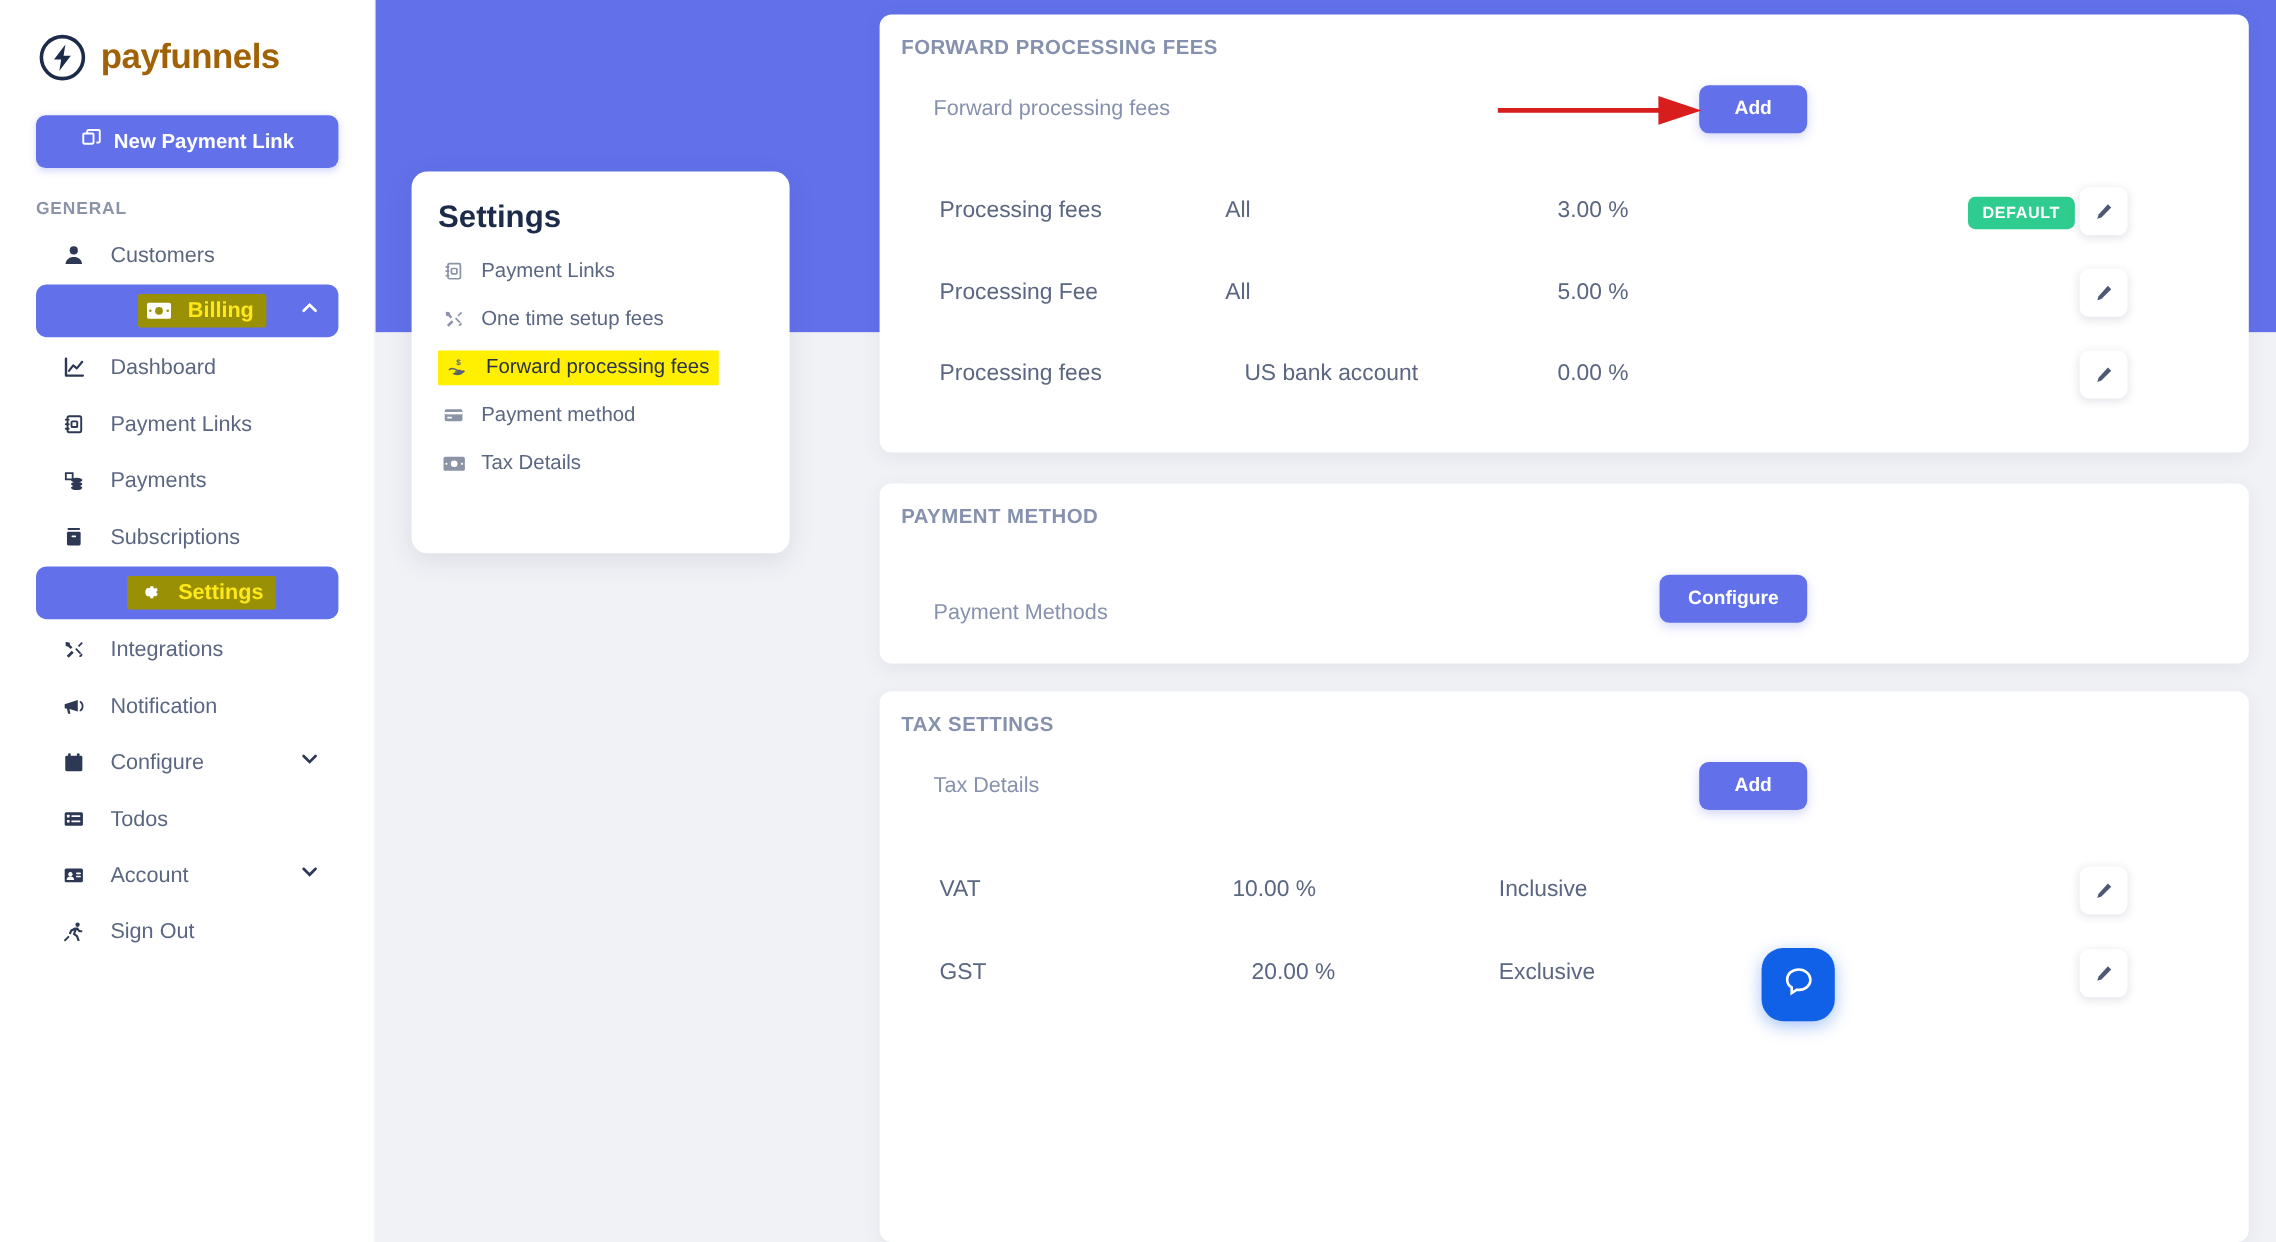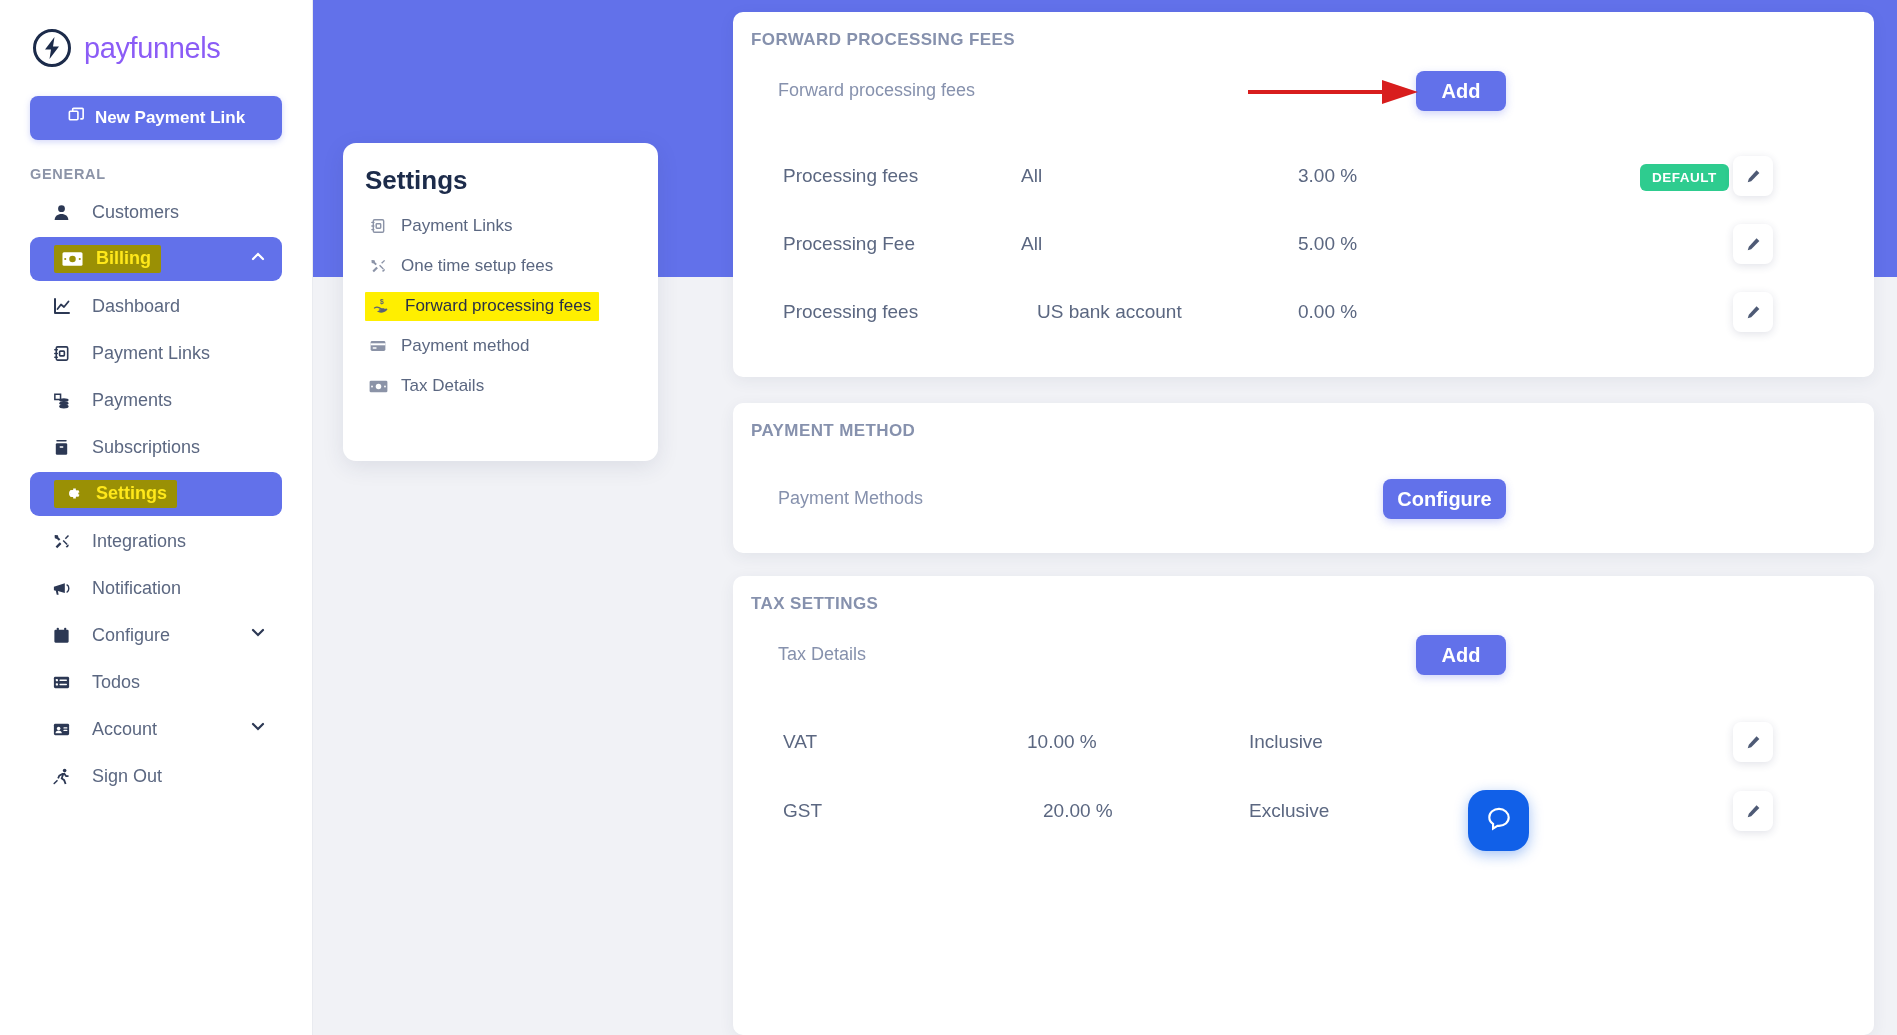--- a/index.html
+++ b/index.html
@@ -18,21 +18,21 @@
     background: #ffffff;
     border-right: 1px solid #e9ebf0;
     overflow: hidden;
   }
   .brand {
     display: flex; align-items: center; gap: 12px;
     padding: 28px 0 0 32px;
   }
   .brand-mark { width: 40px; height: 40px; flex: 0 0 40px; }
   .brand-text {
-    font-size: 29px; font-weight: 400; color: #8b5cf6;
+    font-size: 29px; font-weight: 700; color: #a16207;
     letter-spacing: -0.4px;
   }
   .new-link-btn {
     display: flex; align-items: center; justify-content: center; gap: 9px;
     margin: 28px 30px 0 30px;
     height: 44px;
     background: #6271ea;
     border-radius: 8px;
     color: #ffffff;
     font-size: 17px; font-weight: 700;
@@ -76,21 +76,21 @@
   .hl {
     background: #9a9005;
     color: #ffe81a;
     font-weight: 700;
     padding: 3px 10px 4px 6px;
     border-radius: 2px;
     display: inline-flex; align-items: center; gap: 12px;
   }
   .hl .ico { color: #ffe81a; width: 24px; flex: 0 0 24px; justify-content: center; }
 
-  .nav-item.active.hl-row { padding-left: 24px; }
+  .nav-item.active.hl-row { padding-left: 24px; justify-content: center; }
 
   
   .purple-band {
     position: absolute; left: 313px; top: 0;
     width: 1584px; height: 277px;
     background: #6271ea;
   }
   .gray-bg {
     position: absolute; left: 313px; top: 277px;
     width: 1584px; height: 758px;
@@ -153,21 +153,21 @@
     position: absolute;
     font-size: 18px; color: #8691ad;
   }
   .btn-primary {
     position: absolute;
     width: 90px; height: 40px;
     background: #6271ea;
     color: #ffffff;
     border-radius: 8px;
     display: flex; align-items: center; justify-content: center;
-    font-size: 20px; font-weight: 700;
+    font-size: 16px; font-weight: 700;
     cursor: pointer;
     box-shadow: 0 3px 9px rgba(98,113,234,0.30);
   }
   .btn-wide { width: 123px; }
 
   .row {
     position: absolute; left: 0; width: 1141px; height: 68px;
     display: flex; align-items: center;
   }
   .cell {
@@ -515,21 +515,21 @@
       <span class="edit-btn" style="left:1000px; top:14px;">
         <svg viewBox="0 0 20 20" width="17" height="17" fill="currentColor">
           <path d="M13.6 2.6 L16.9 5.9 L7.3 15.5 L3.2 16.8 L4.5 12.7 Z"></path>
         </svg>
       </span>
     </div>
   </div>
 
   <div class="panel" id="panel-pm">
     <div class="panel-heading">PAYMENT METHOD</div>
-    <div class="panel-sub" style="left:45px; top:85px;">Payment Methods</div>
+    <div class="panel-sub" style="left:45px; top:97px;">Payment Methods</div>
     <div class="btn-primary btn-wide" style="left:650px; top:76px;">
       <span>Configure</span>
     </div>
   </div>
 
   <div class="panel" id="panel-tax">
     <div class="panel-heading">TAX SETTINGS</div>
     <div class="panel-sub" style="left:45px; top:68px;">Tax Details</div>
     <div class="btn-primary" style="left:683px; top:59px;">
       <span>Add</span>

